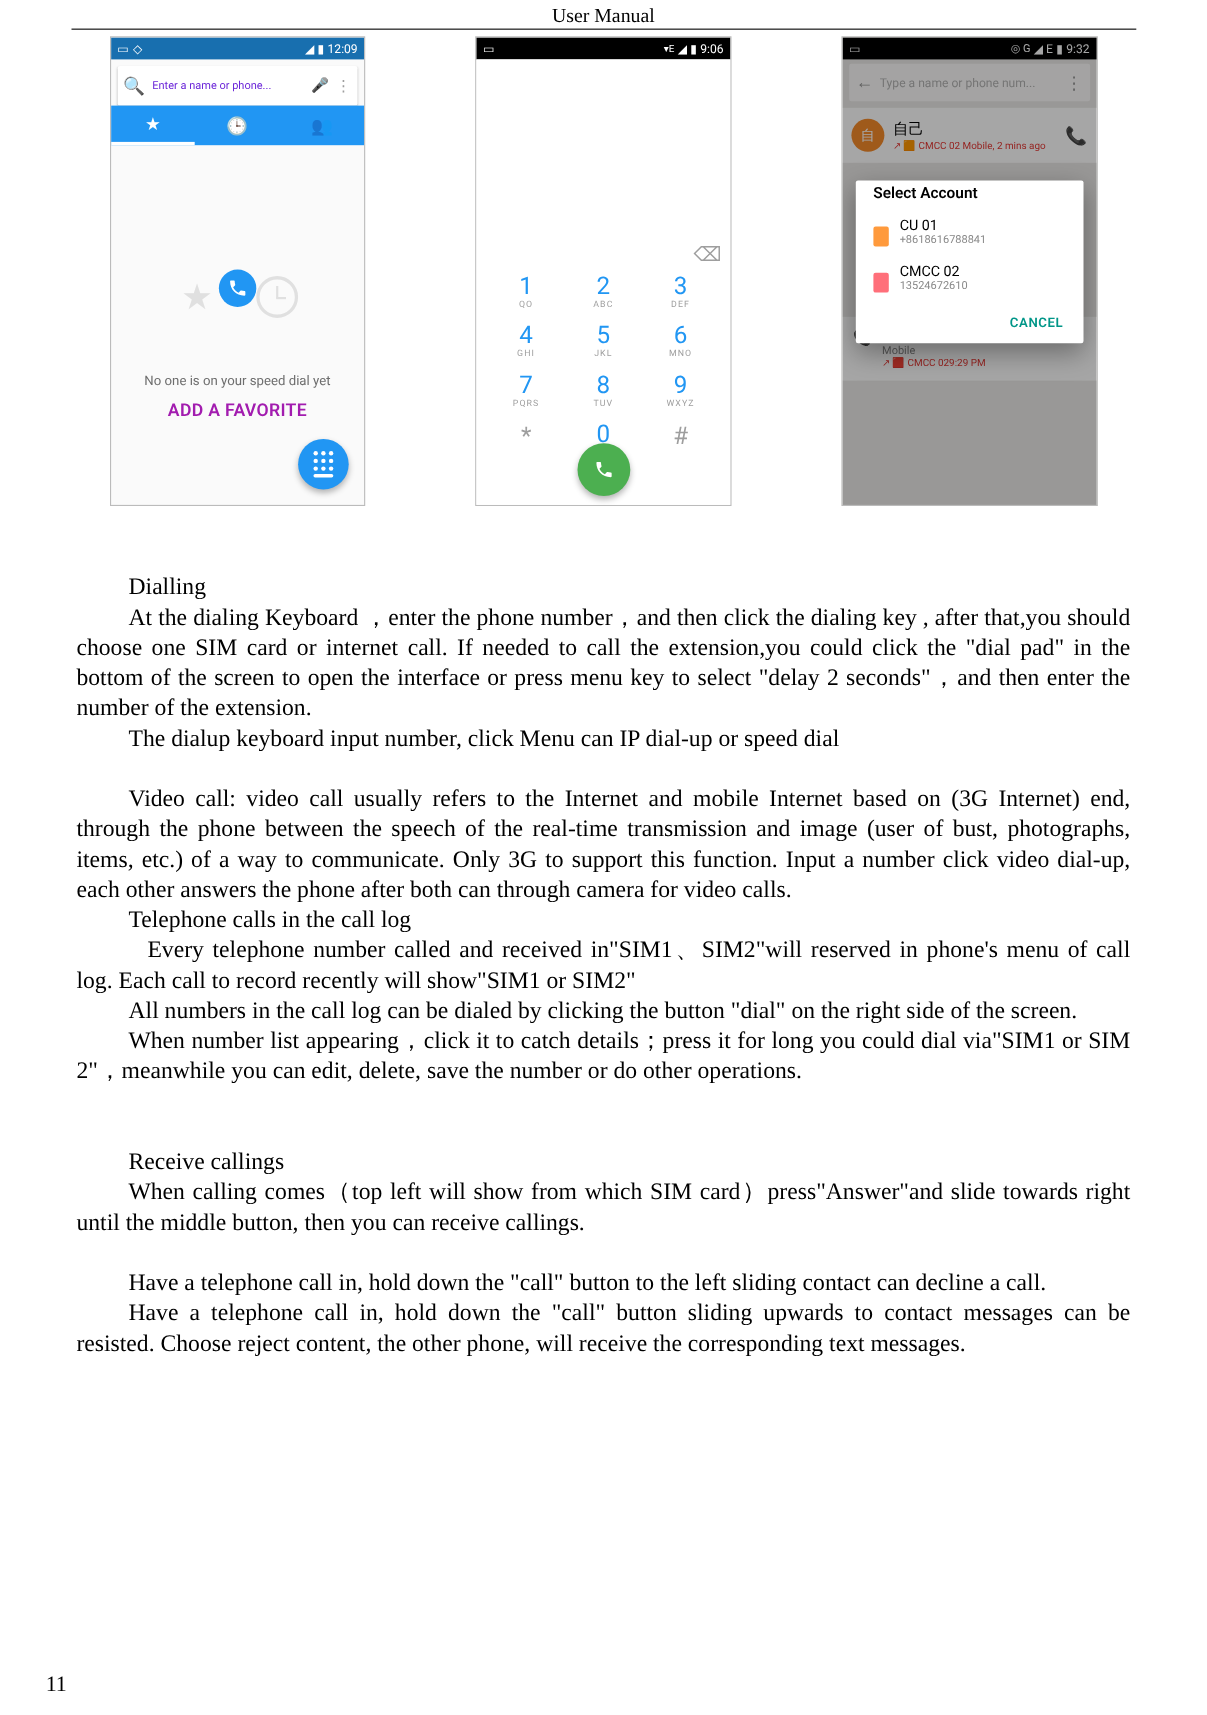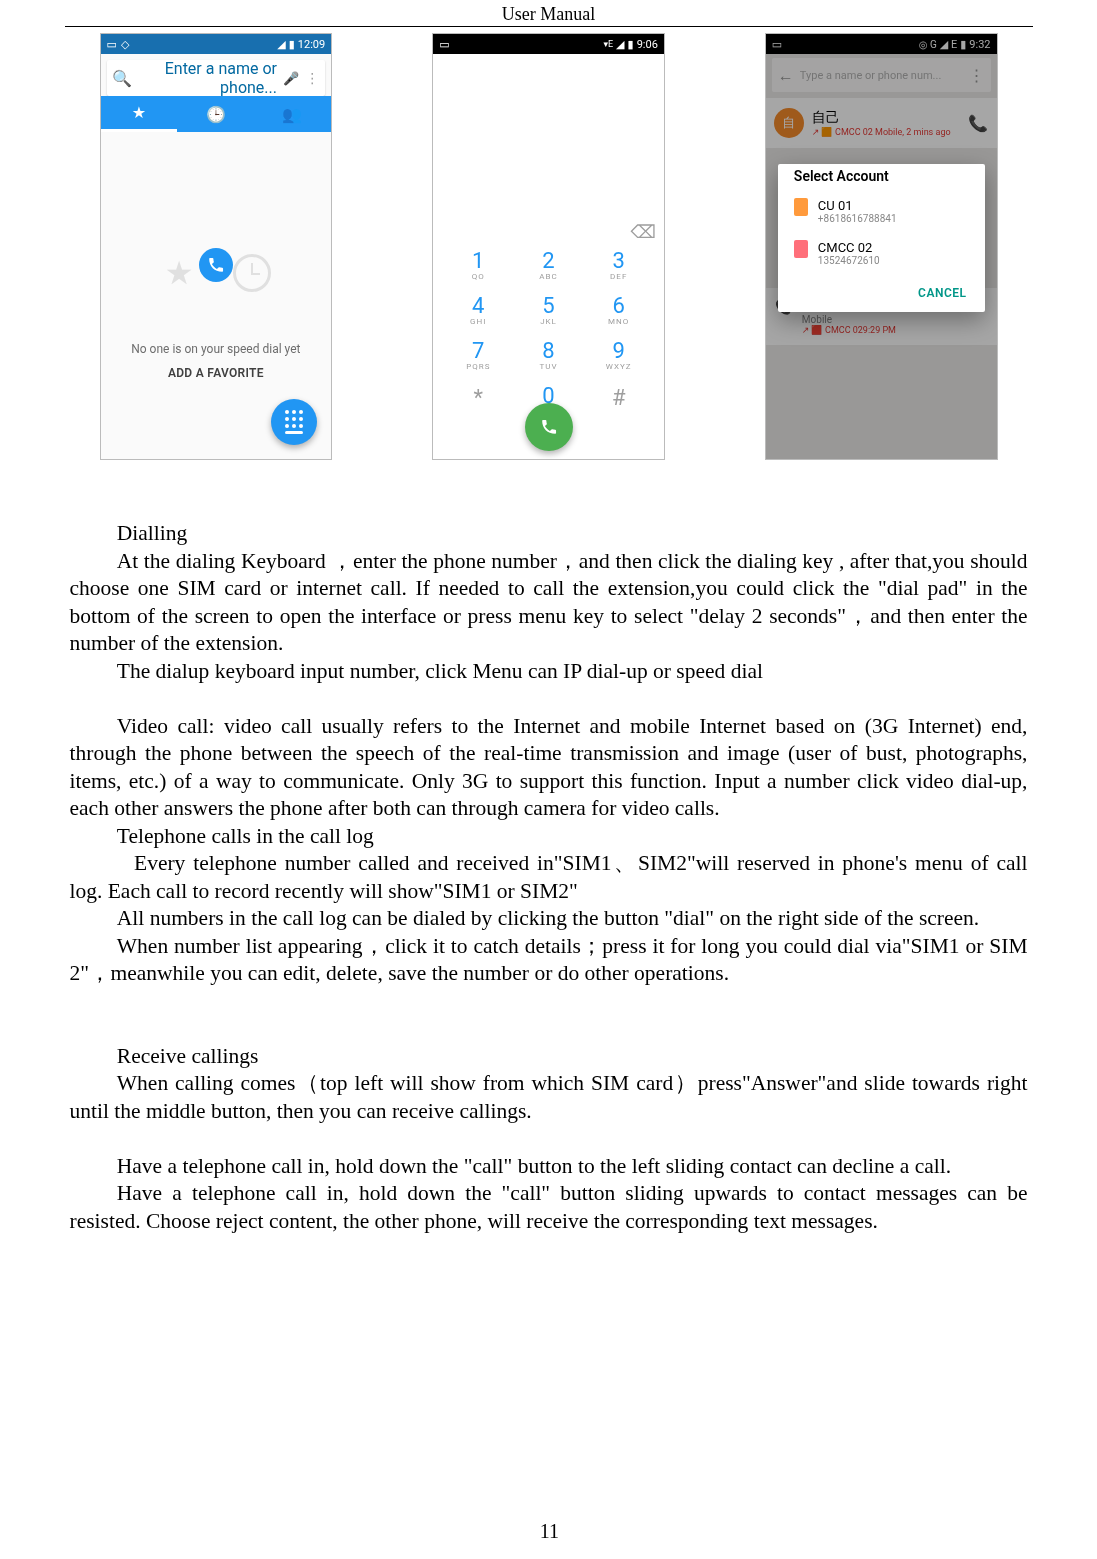--- a/index.html
+++ b/index.html
@@ -20,41 +20,41 @@
   .statusbar .left { display:flex; gap:4px; }
   .statusbar .right { display:flex; gap:3px; align-items:center; }
   .ico { display:inline-block; }
 
   
   .s1-search {
     margin:6px 6px 0 6px; height:36px; background:#fff; border-radius:2px;
     display:flex; align-items:center; padding:0 6px; gap:6px;
     box-shadow:0 1px 2px rgba(0,0,0,.2);
   }
-  .s1-search-text { flex:1; color:#0369a1; font-size:16px;text-align:right; }
+  .s1-search-text { flex:1; color:#6d28d9; font-size:10px; }
   .s1-tabs { height:36px; background:#2196f3; display:flex; }
   .s1-tab { flex:1; display:flex; align-items:center; justify-content:center; color:#cfe6fb; }
   .s1-tab.active { border-bottom:3px solid #fff; color:#fff; }
   .s1-body { position:absolute; inset:100px 0 0 0; display:flex; flex-direction:column;
              align-items:center; justify-content:center; }
   .s1-center-ico { width:110px; height:110px; position:relative; margin-bottom:18px; }
   .s1-phone-circle {
     width:34px; height:34px; border-radius:50%; background:#2196f3;
     position:absolute; left:38px; top:34px; display:flex; align-items:center; justify-content:center;
   }
   .s1-star { position:absolute; left:4px; top:40px; font-size:32px; color:#e0e0e0; }
   .s1-clock{
     position:absolute; right:0; top:40px;
     width:32px; height:32px; border:3px solid #e0e0e0; border-radius:50%;
   }
   .s1-clock::before,.s1-clock::after{content:'';position:absolute;background:#e0e0e0;}
   .s1-clock::before{ width:2px; height:11px; left:15px; top:6px;}
   .s1-clock::after { width:9px;  height:2px; left:15px; top:16px;}
   .s1-nobody { color:#6d6d6d; font-size:12px; margin-bottom:10px; }
-  .s1-addfav { color:#404040; font-size:12px; font-weight:600; letter-spacing:.3px; }
+  .s1-addfav { color:#a21caf; font-size:16px; font-weight:600; letter-spacing:.3px; }
   .s1-fab {
     position:absolute; right:14px; bottom:14px; width:46px; height:46px; border-radius:50%;
     background:#2196f3; box-shadow:0 3px 6px rgba(0,0,0,.3);
     display:flex; align-items:center; justify-content:center;
   }
   .s1-fab .dots { display:grid; grid-template-columns:repeat(3,4px); gap:3px; }
   .s1-fab .dot  { width:4px; height:4px; background:#fff; border-radius:50%; }
   .s1-fab .dot.w{ grid-column:1 / span 3; height:3px; width:100%; border-radius:2px; }
 
   
@@ -99,34 +99,34 @@
   }
   .s3-rc::before { content:'📞'; position:absolute; left:10px; top:12px; color:#e57300; font-size:13px;}
   .s3-rnum { font-size:14px; }
   .s3-rmob { font-size:10px; color:#888; }
   .s3-rmeta{ font-size:9px; color:#e53935; }
   .s3-dialog {
     position:absolute; left:12px; right:12px; top:130px; background:#fff;
     border-radius:2px; box-shadow:0 8px 24px rgba(0,0,0,.35); padding-bottom:6px;
   }
   .s3-dt { font-weight:600; font-size:14px; padding:4px 16px 6px 16px; }
-  .s3-acc { display:flex; align-items:flex-start; gap:10px; padding:8px 16px; }
+  .s3-acc { display:flex; align-items:flex-end; gap:10px; padding:8px 16px; }
   .s3-sim { width:14px; height:18px; border-radius:2px; background:#ff9a3c; position:relative; }
   .s3-sim.pink { background:#ff6f7a; }
   .s3-aname{ font-size:13px; }
   .s3-anum { font-size:10px; color:#888; }
   .s3-cancel{ text-align:right; font-size:12px; color:#009688; font-weight:600;
               letter-spacing:.5px; padding:12px 18px 6px 0; }
 
   
   .text { padding:60px 30px 0 30px; font-size:21.5px; line-height:1.28; text-align:justify;}
   .text p { margin:0; }
   .ind { text-indent:2.2em; }
   .ind2{ text-indent:3em; }
-  .pagenum { position:absolute; bottom:16px; left:2px; right:0; text-align:center; font-size:20px; }
+  .pagenum { position:absolute; bottom:16px; left:2px; right:0; text-align:left; font-size:20px; }
 
   
   .svgphone { fill:#fff; width:18px; height:18px; }
 </style>
 </head>
 <body>
 
 <div class="page">
 
   <div class="hdr">User    Manual</div>

